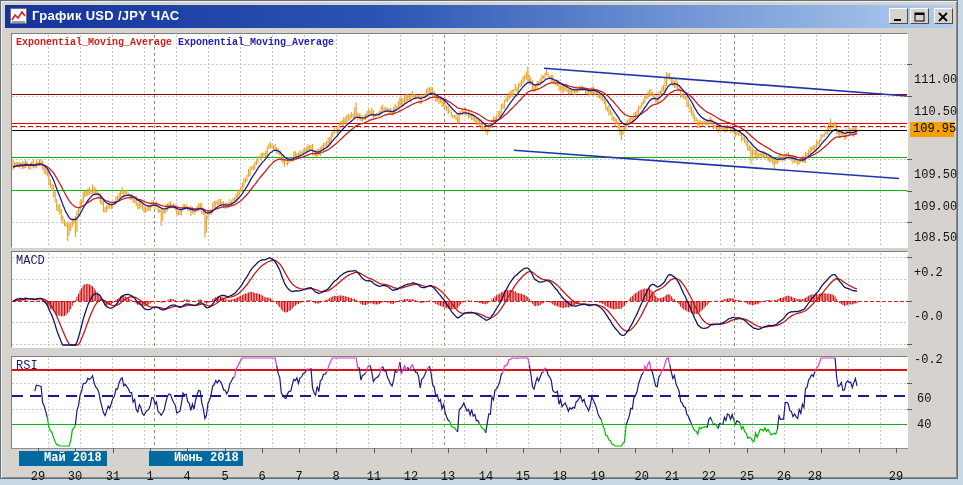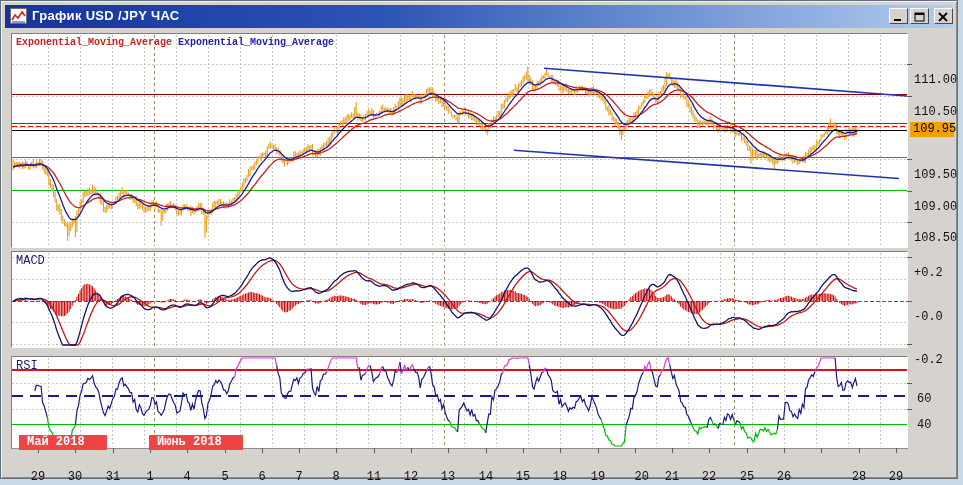--- a/index.html
+++ b/index.html
@@ -16,22 +16,22 @@
   .pane{position:absolute;background:#FFFFFF;border:1px solid;border-color:#7E7E7E #FFFFFF #FFFFFF #7E7E7E;box-sizing:border-box;}
   .pane svg{position:absolute;left:0;top:0;display:block;}
   .legend{position:absolute;left:4px;top:3px;font:bold 10px "Liberation Mono",monospace;white-space:pre;z-index:5;}
   .lg-red{color:#CC2222;} .lg-blue{color:#2222AA;}
   .pane-label{position:absolute;left:4px;top:2px;font:12px "Liberation Mono",monospace;color:#1A1A6E;z-index:5;}
   .axlbl{position:absolute;font:12px "Liberation Mono",monospace;color:#111;white-space:pre;line-height:14px;margin-top:16px;}
   .datelbl{width:28px;text-align:center;}
   .tickmark{position:absolute;background:#5A5A5A;}
   .badge-current{position:absolute;left:909px;top:121px;width:44px;height:15px;background:#F2A100;color:#000000;
                  font:12px "Liberation Mono",monospace;line-height:15px;padding-left:3px;box-sizing:border-box;}
-  .monthbadge{position:absolute;top:434px;height:15px;background:#ef4444;color:#FFFFFF;
-              font:bold 12px "Liberation Mono",monospace;line-height:15px;padding-left:8px;box-sizing:border-box;}
+  .monthbadge{position:absolute;top:450px;height:15px;background:#0369a1;color:#FFFFFF;
+              font:bold 12px "Liberation Mono",monospace;line-height:15px;padding-left:25px;box-sizing:border-box;}
   .dateline{position:absolute;left:10px;top:447px;width:897px;height:1px;background:#8E8E8E;}
 </style>
 </head>
 <body>
 
 <div class="window">
 
   <div class="titlebar">
     <span class="app-icon">
       <svg width="15" height="14" viewBox="0 0 15 14">
@@ -306,18 +306,18 @@
     <div class="axlbl datelbl" style="left: 657px; top: 453px;">21</div>
     <div class="tickmark" style="left: 708px; top: 447px; width: 1px; height: 5px;"></div>
     <div class="axlbl datelbl" style="left: 694px; top: 453px;">22</div>
     <div class="tickmark" style="left: 746px; top: 447px; width: 1px; height: 5px;"></div>
     <div class="axlbl datelbl" style="left: 732px; top: 453px;">25</div>
     <div class="tickmark" style="left: 783px; top: 447px; width: 1px; height: 5px;"></div>
     <div class="axlbl datelbl" style="left: 769px; top: 453px;">26</div>
     <div class="tickmark" style="left: 820px; top: 447px; width: 1px; height: 5px;"></div>
     <div class="axlbl datelbl" style="left: 806px; top: 473px;">27</div>
     <div class="tickmark" style="left: 858px; top: 447px; width: 1px; height: 5px;"></div>
-    <div class="axlbl datelbl" style="left: 844px; top: 453px; text-align: center;">28</div>
+    <div class="axlbl datelbl" style="left: 800px; top: 453px; text-align: center;">28</div>
     <div class="tickmark" style="left: 895px; top: 447px; width: 1px; height: 5px;"></div>
     <div class="axlbl datelbl" style="left: 881px; top: 453px;">29</div>
     <div class="monthbadge" style="left: 18px; width: 88px;">Май 2018</div>
     <div class="monthbadge" style="left: 148px; width: 94px;">Июнь 2018</div>
   </div>
 
 </body></html>

